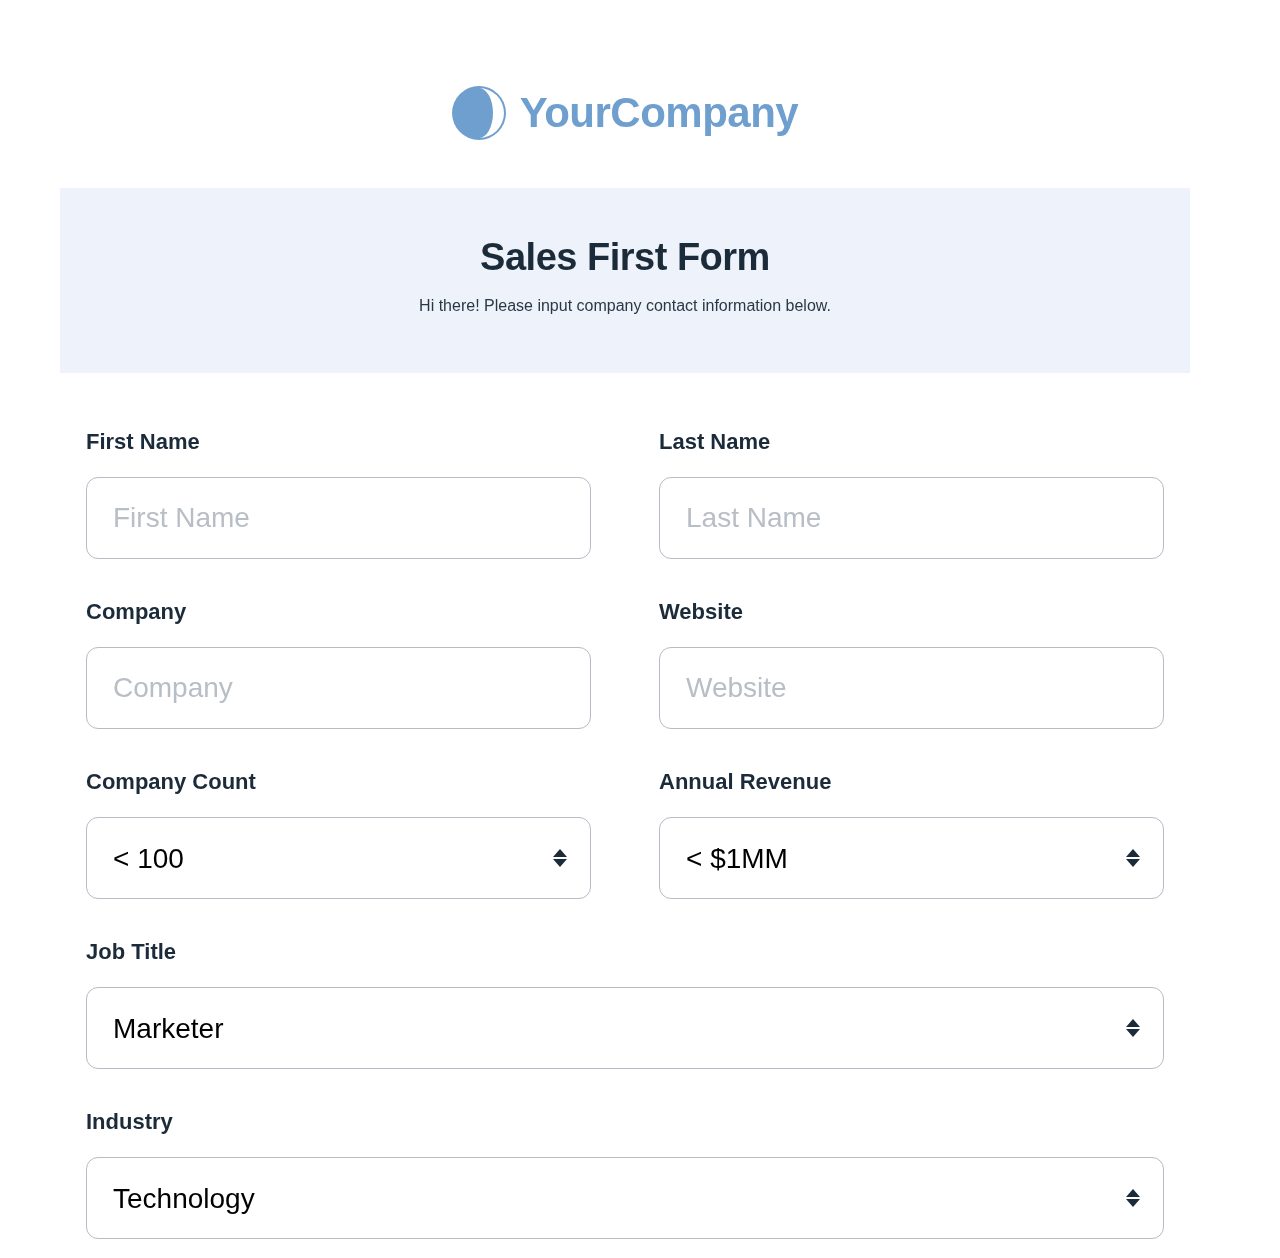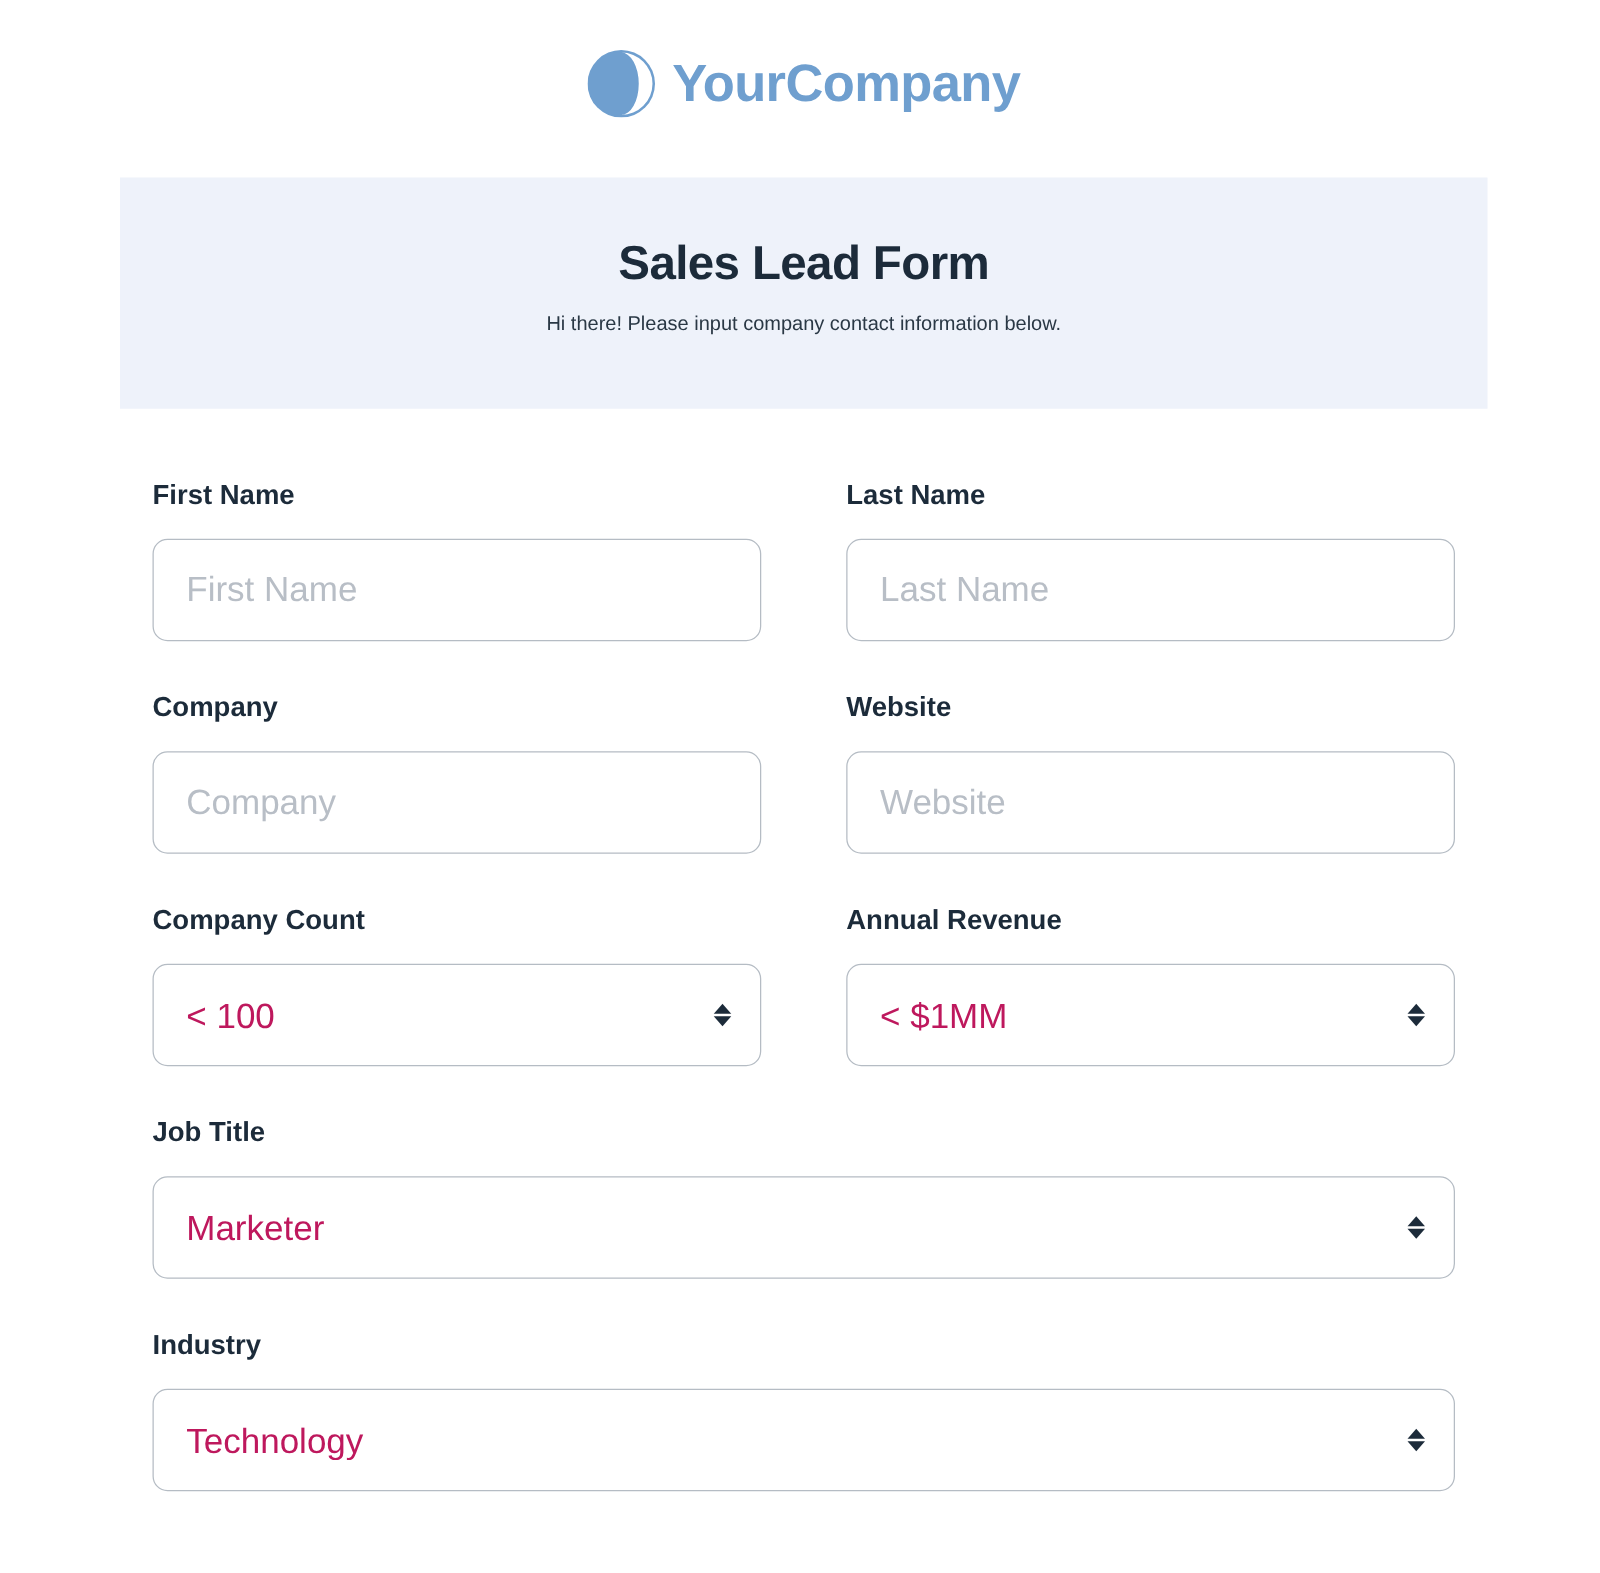--- a/index.html
+++ b/index.html
@@ -9,21 +9,22 @@
     }
     
     body {
       font-family: -apple-system, BlinkMacSystemFont, "Helvetica Neue", Helvetica, Arial, sans-serif;
       background: #ffffff;
       width: 1280px;
     }
     
     .page-container {
       width: 100%;
-      padding: 40px 90px 0 96px;
+      padding: 40px 90px 0 60px;
+      margin-top: 46px;
     }
     
     .logo-section {
       display: flex;
       align-items: center;
       justify-content: center;
       gap: 14px;
       margin-bottom: 48px;
     }
     
@@ -109,21 +110,21 @@
     }
     
     .select-input {
       width: 100%;
       height: 82px;
       border: 1.5px solid #b5bcc4;
       border-radius: 12px;
       padding: 0 26px;
       font-size: 28px;
       font-family: inherit;
-      color: #be185d;
+      color: #000000;
       background: #ffffff;
       appearance: none;
       -webkit-appearance: none;
       -moz-appearance: none;
       cursor: pointer;
     }
     
     .select-arrows {
       position: absolute;
       right: 24px;
@@ -159,21 +160,21 @@
     <span class="logo-icon">
       <svg viewBox="0 0 54 54" width="54" height="54">
         <circle cx="27" cy="27" r="27" fill="#6f9fcf"></circle>
         <path d="M 27 2 A 25 25 0 0 1 27 52 A 14 25 0 0 0 27 2 Z" fill="#ffffff"></path>
       </svg>
     </span>
     <span class="logo-text">YourCompany</span>
   </div>
 
   <div class="header-banner">
-    <h1 class="form-title">Sales Lead Form</h1>
+    <h1 class="form-title">Sales First Form</h1>
     <p class="form-subtitle">Hi there! Please input company contact information below.</p>
   </div>
 
   <div class="form-body">
 
     <div class="form-row">
       <div class="form-field">
         <label class="field-label">First Name</label>
         <input type="text" class="text-input" placeholder="First Name" style="">
       </div>

